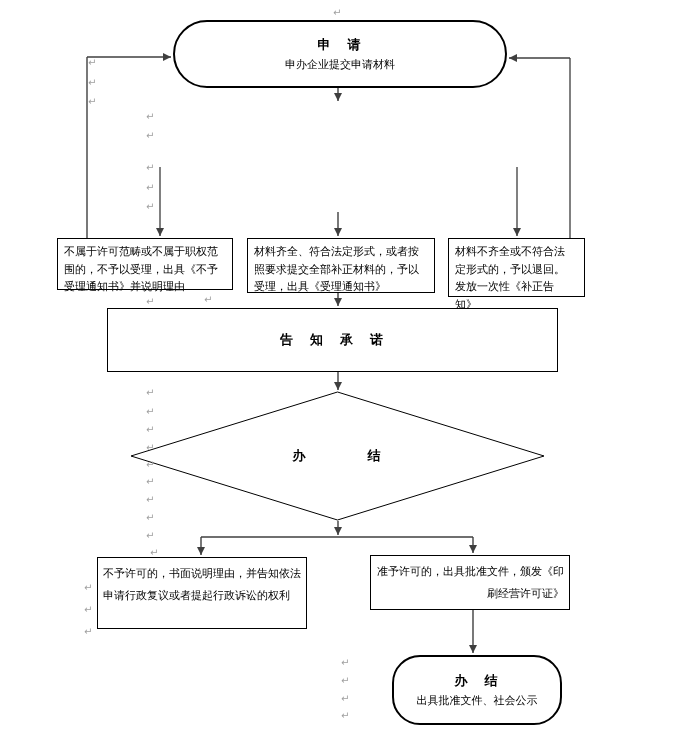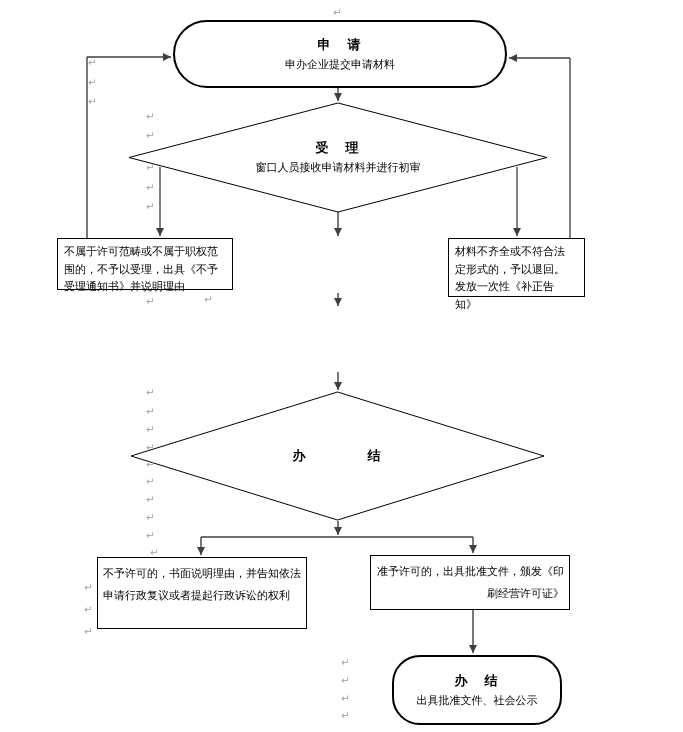--- a/index.html
+++ b/index.html
@@ -74,35 +74,30 @@
     <line x1="473" y1="610" x2="473" y2="653" marker-end="url(#arr)"></line>
   </svg>
 
   <div class="shape-layer">
 
     <div class="node terminator" style="left:173px;top:20px;width:334px;height:68px;border-radius:34px;">
       <div class="node-title">申　请</div>
       <div class="node-sub">申办企业提交申请材料</div>
     </div>
 
-    <div class="diamond" style="left:127px;top:102px;width:422px;height:111px;">
-      <svg width="422" height="111">
-        <polygon points="211,1 420,55.5 211,110 2,55.5"></polygon>
-      </svg>
-      <div class="dtext">
-        <div class="node-title">受　理</div>
-        <div class="node-sub">窗口人员接收申请材料并进行初审</div>
-      </div>
-    </div>
 
     <div class="node rect boxtext" style="left:57px;top:238px;width:176px;height:52px;">不属于许可范畴或不属于职权范围的，不予以受理，出具《不予受理通知书》并说明理由</div>
 
+    <div class="node rect boxtext" style="left:247px;top:238px;width:188px;height:55px;">材料齐全、符合法定形式，或者按照要求提交全部补正材料的，予以受理，出具《受理通知书》</div>
 
     <div class="node rect boxtext" style="left:448px;top:238px;width:137px;height:59px;">材料不齐全或不符合法定形式的，予以退回。发放一次性《补正告知》</div>
 
+    <div class="node rect center-title" style="left:107px;top:308px;width:451px;height:64px;border-width:1.4px;">
+      <div class="node-title">告　知　承　诺</div>
+    </div>
 
     <div class="diamond" style="left:129px;top:391px;width:417px;height:130px;">
       <svg width="417" height="130">
         <polygon points="208.5,1 415,65 208.5,129 2,65"></polygon>
       </svg>
       <div class="dtext">
         <div class="node-title">办　　　　结</div>
       </div>
     </div>
 

